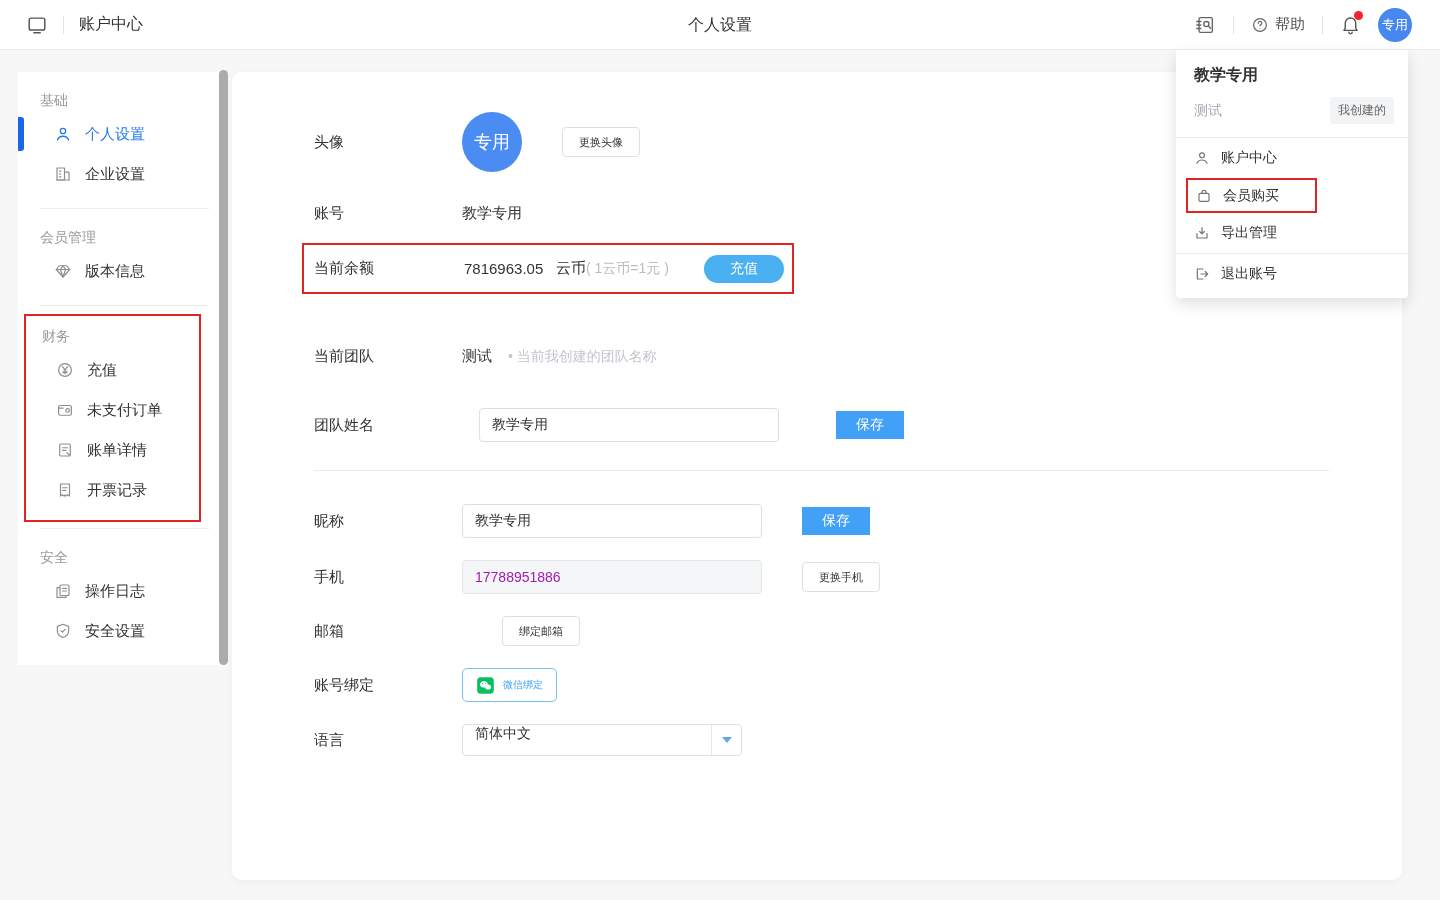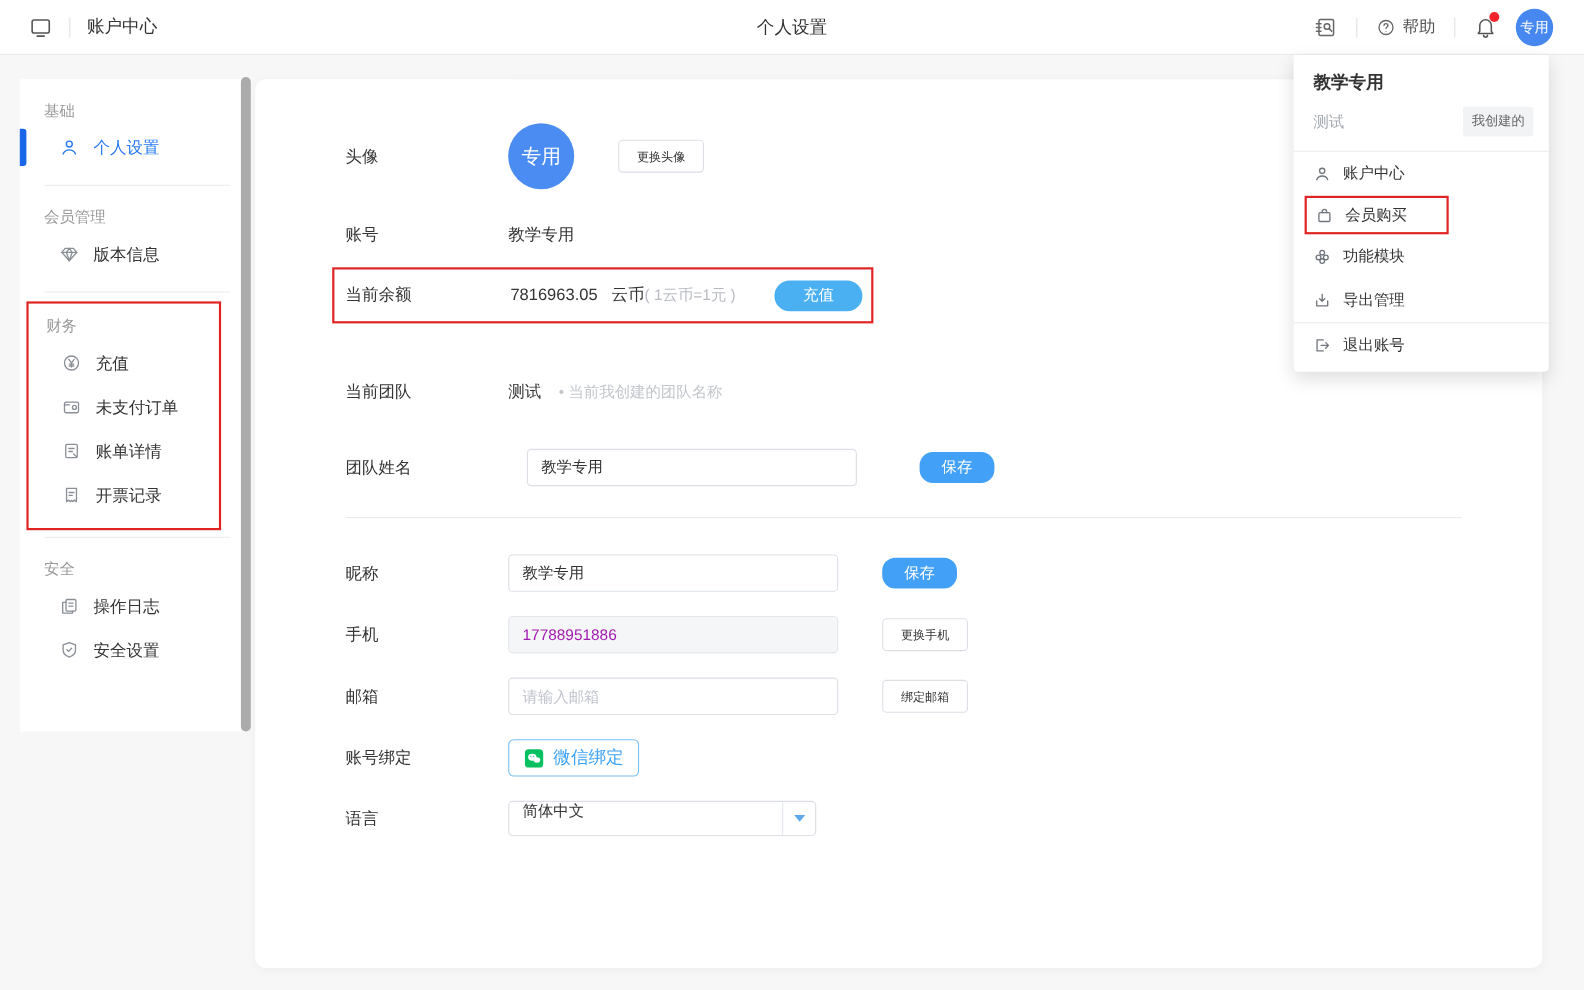--- a/index.html
+++ b/index.html
@@ -96,32 +96,32 @@
   .row-team { margin-top:53px; }
   .team-value { font-size:15px; color:#333; margin-right:16px; }
   .team-hint { font-size:14px; color:#c2c6cc; }
   .text-input {
     width:300px; height:34px; border:1px solid #dcdfe6; border-radius:4px;
     padding:0 12px; font-size:14px; color:#333; font-family:inherit; outline:none;
   }
   .text-input::placeholder { color:#c0c4cc; }
   .text-input:disabled { background:#f5f6f7; color:#a21caf; border-color:#e4e7ea; }
   .btn-primary {
-    margin-left:40px; width:68px; height:28px; border:none; border-radius:12px;
+    margin-left:40px; width:68px; height:28px; border:none; border-radius:0;
     background:#42a0f6; color:#fff; font-size:14px; cursor:pointer; font-family:inherit;
   }
   .row-teamname { margin-top:42px;gap:17px; }
   .card-divider { height:1px; background:#ebebeb; margin-top:28px; margin-right:73px; }
   .row-nick { margin-top:33px; }
   .row-gap { margin-top:22px; }
   .btn-side { margin-left:40px; }
   .wechat-btn {
     display:flex; align-items:center; gap:8px; height:34px; padding:0 13px;
     border:1px solid #79c0f5; border-radius:5px; background:#fff;
-    color:#3da2f5; font-size:16px; cursor:pointer; font-family:inherit;
+    color:#3da2f5; font-size:10px; cursor:pointer; font-family:inherit;
   }
   .lang-select {
     width:280px; height:32px; border:1px solid #dcdfe6; border-radius:4px;
     display:flex; align-items:flex-start; cursor:pointer; background:#fff;
   }
   .lang-value { flex:1; padding-left:12px; font-size:14px; color:#333; }
   .lang-caret-box {
     width:30px; height:100%; border-left:1px solid #e4e7ed;
     display:flex; align-items:center; justify-content:center;
   }
@@ -205,20 +205,30 @@
   <div class="side-item active">
     <span class="active-bar"></span>
     <span class="si">
       <svg width="18" height="18" viewBox="0 0 24 24" fill="none" stroke="currentColor" stroke-width="1.7" stroke-linecap="round" stroke-linejoin="round">
         <circle cx="12" cy="8" r="3.6"></circle>
           <path d="M4.5 20c1.4-3.4 4.2-5 7.5-5s6.1 1.6 7.5 5"></path>
       </svg>
     </span>
     <span>个人设置</span>
   </div>
+  <div class="side-item">
+    <span class="si">
+      <svg width="18" height="18" viewBox="0 0 24 24" fill="none" stroke="currentColor" stroke-width="1.6" stroke-linecap="round" stroke-linejoin="round">
+        <rect x="4" y="4" width="10" height="16"></rect>
+          <path d="M14 9.5h6V20"></path>
+          <path d="M7.2 8.2h2M7.2 12h2M7.2 15.8h2M4 20h16"></path>
+      </svg>
+    </span>
+    <span>企业设置</span>
+  </div>
   <div class="side-divider"></div>
 
   <div class="side-title">会员管理</div>
   <div class="side-item">
     <span class="si">
       <svg width="18" height="18" viewBox="0 0 24 24" fill="none" stroke="currentColor" stroke-width="1.6" stroke-linecap="round" stroke-linejoin="round">
         <path d="M7 5h10l4 5-9 10L3 10z"></path>
           <path d="M3 10h18M12 20l-3.5-10L12 5l3.5 5z"></path>
       </svg>
     </span>
@@ -335,21 +345,20 @@
     </div>
 
     <div class="form-row row-gap">
       <span class="f-label">手机</span>
       <input class="text-input" type="text" disabled="" value="17788951886" style="">
       <button class="btn-plain btn-side">更换手机</button>
     </div>
 
     <div class="form-row row-gap">
       <span class="f-label">邮箱</span>
-      <input class="text-input" type="text" placeholder="请输入邮箱" style="">
       <button class="btn-plain btn-side">绑定邮箱</button>
     </div>
 
     <div class="form-row row-gap">
       <span class="f-label">账号绑定</span>
       <button class="wechat-btn">
         <span>
           <svg width="19" height="19" viewBox="0 0 24 24">
             <rect x="1.5" y="1.5" width="21" height="21" rx="4.5" fill="#07c160"></rect>
             <ellipse cx="10" cy="10.6" rx="4.8" ry="4" fill="#fff"></ellipse>
@@ -398,31 +407,20 @@
       <span class="mi">
         <svg width="16" height="16" viewBox="0 0 24 24" fill="none" stroke="currentColor" stroke-width="1.8" stroke-linecap="round" stroke-linejoin="round">
           <rect x="4.5" y="8" width="15" height="12" rx="1.8"></rect>
             <path d="M9 8V6.5a3 3 0 0 1 6 0V8"></path>
         </svg>
       </span>
       <span>会员购买</span>
     </div>
   </div>
 
-  <div class="menu-item">
-    <span class="mi">
-      <svg width="16" height="16" viewBox="0 0 24 24" fill="none" stroke="currentColor" stroke-width="1.8" stroke-linecap="round" stroke-linejoin="round">
-        <circle cx="12" cy="7" r="3.2"></circle>
-          <circle cx="7" cy="13.5" r="3.2"></circle>
-          <circle cx="17" cy="13.5" r="3.2"></circle>
-          <circle cx="12" cy="18.5" r="3.2"></circle>
-      </svg>
-    </span>
-    <span>功能模块</span>
-  </div>
 
   <div class="menu-item">
     <span class="mi">
       <svg width="16" height="16" viewBox="0 0 24 24" fill="none" stroke="currentColor" stroke-width="1.8" stroke-linecap="round" stroke-linejoin="round">
         <path d="M12 4v9M8.5 9.8L12 13.3l3.5-3.5"></path>
           <path d="M4.5 13v6.5h15V13"></path>
       </svg>
     </span>
     <span>导出管理</span>
   </div>

